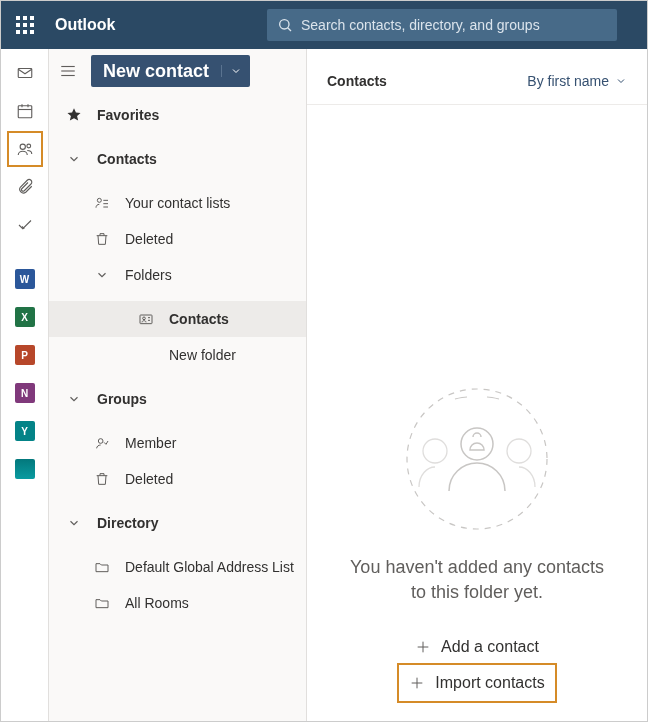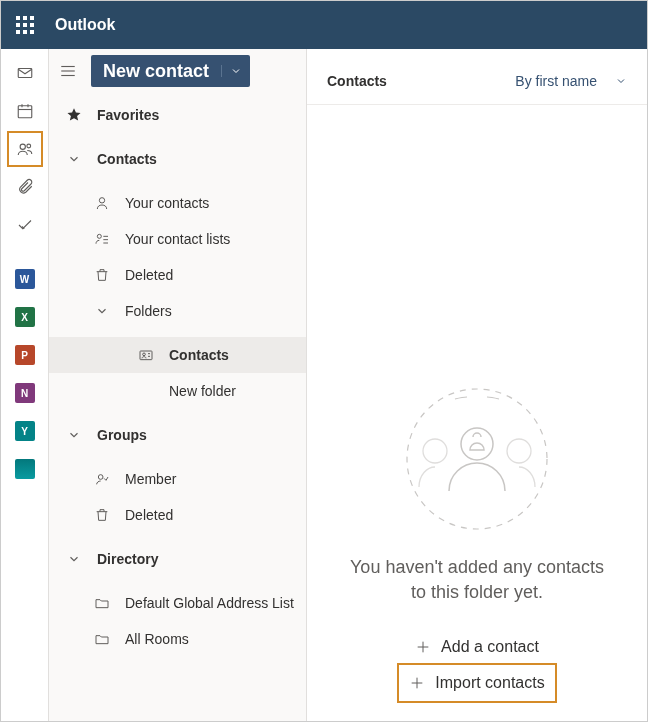--- a/index.html
+++ b/index.html
@@ -29,21 +29,21 @@
 .trow.hdr { font-weight: 600; }
 .trow.sub { padding-left: 44px; font-weight: normal; }
 .trow.leaf { padding-left: 88px; }
 .trow.sel { background: #edebe9; font-weight: 600; }
 .trow svg, .trow .iconslot { width: 18px; color: #605e5c; flex-shrink: 0; }
 .trow .starfilled { color: #323130; }
 .separator { height: 8px; }
 .main { flex: 1; display: flex; flex-direction: column; }
 .mainhdr { height: 56px; border-bottom: 1px solid #edebe9; display: flex; align-items: center; padding: 0 20px; padding-top: 8px; }
 .mainhdr-title { font-weight: 600; }
-.sortbtn { margin-left: auto; color: #365171; display: flex; align-items: center; gap: 18px; cursor: pointer; font-size: 14px; }
+.sortbtn { margin-left: auto; color: #365171; display: flex; align-items: center; gap: 6px; cursor: pointer; font-size: 14px; }
 .empty { flex: 1; display: flex; flex-direction: column; align-items: center; justify-content: flex-end; padding-bottom: 20px; }
 .empty-illus { width: 160px; height: 160px; position: relative; margin-bottom: 16px; }
 .empty-text { color: #605e5c; font-size: 18px; font-weight: 300; text-align: center; line-height: 1.4; margin-bottom: 24px; padding: 0 20px; }
 .empty-action { display: flex; align-items: center; gap: 10px; color: #323130; height: 36px; padding: 0 10px; cursor: pointer; font-size: 16px; }
 .empty-action.hl { outline: 2px solid #d58b28; }
 .empty-action svg { color: #605e5c; }
 </style>
 </head>
 <body>
 
@@ -55,20 +55,27 @@
         <span></span>
         <span></span>
         <span></span>
         <span></span>
         <span></span>
         <span></span>
         <span></span>
     </div>
   </div>
   <div class="brand">Outlook</div>
+  <div class="search">
+    <svg width="16" height="16" viewBox="0 0 24 24" fill="none" stroke="currentColor" stroke-width="2">
+        <circle cx="11" cy="11" r="7"></circle>
+        <line x1="21" y1="21" x2="16" y2="16"></line>
+      </svg>
+    <span>Search contacts, directory, and groups</span>
+  </div>
 </div>
 
 <div class="body">
 
   <div class="rail">
     <div class="ritem">
       <svg width="18" height="18" viewBox="0 0 24 24" fill="none" stroke="currentColor" stroke-width="1.5">
           <rect x="3" y="6" width="18" height="12" rx="1"></rect>
           <path d="M3 7l9 6 9-6"></path>
         </svg>
@@ -149,27 +156,20 @@
       </div>
       <div class="separator"></div>
 
       <div class="trow hdr">
         <svg width="14" height="14" viewBox="0 0 24 24" fill="none" stroke="currentColor" stroke-width="2">
             <path d="M6 9l6 6 6-6"></path>
           </svg>
         <span>Contacts</span>
       </div>
       <div class="separator"></div>
-      <div class="trow sub">
-        <svg width="16" height="16" viewBox="0 0 24 24" fill="none" stroke="currentColor" stroke-width="1.5">
-            <circle cx="12" cy="8" r="4"></circle>
-            <path d="M5 21c0-4 3-6 7-6s7 2 7 6"></path>
-          </svg>
-        <span>Your contacts</span>
-      </div>
       <div class="trow sub">
         <svg width="16" height="16" viewBox="0 0 24 24" fill="none" stroke="currentColor" stroke-width="1.5">
             <circle cx="8" cy="8" r="3"></circle>
             <path d="M3 19c0-3 2-5 5-5"></path>
             <line x1="14" y1="8" x2="21" y2="8"></line>
             <line x1="14" y1="13" x2="21" y2="13"></line>
             <line x1="14" y1="18" x2="21" y2="18"></line>
           </svg>
         <span>Your contact lists</span>
       </div>

